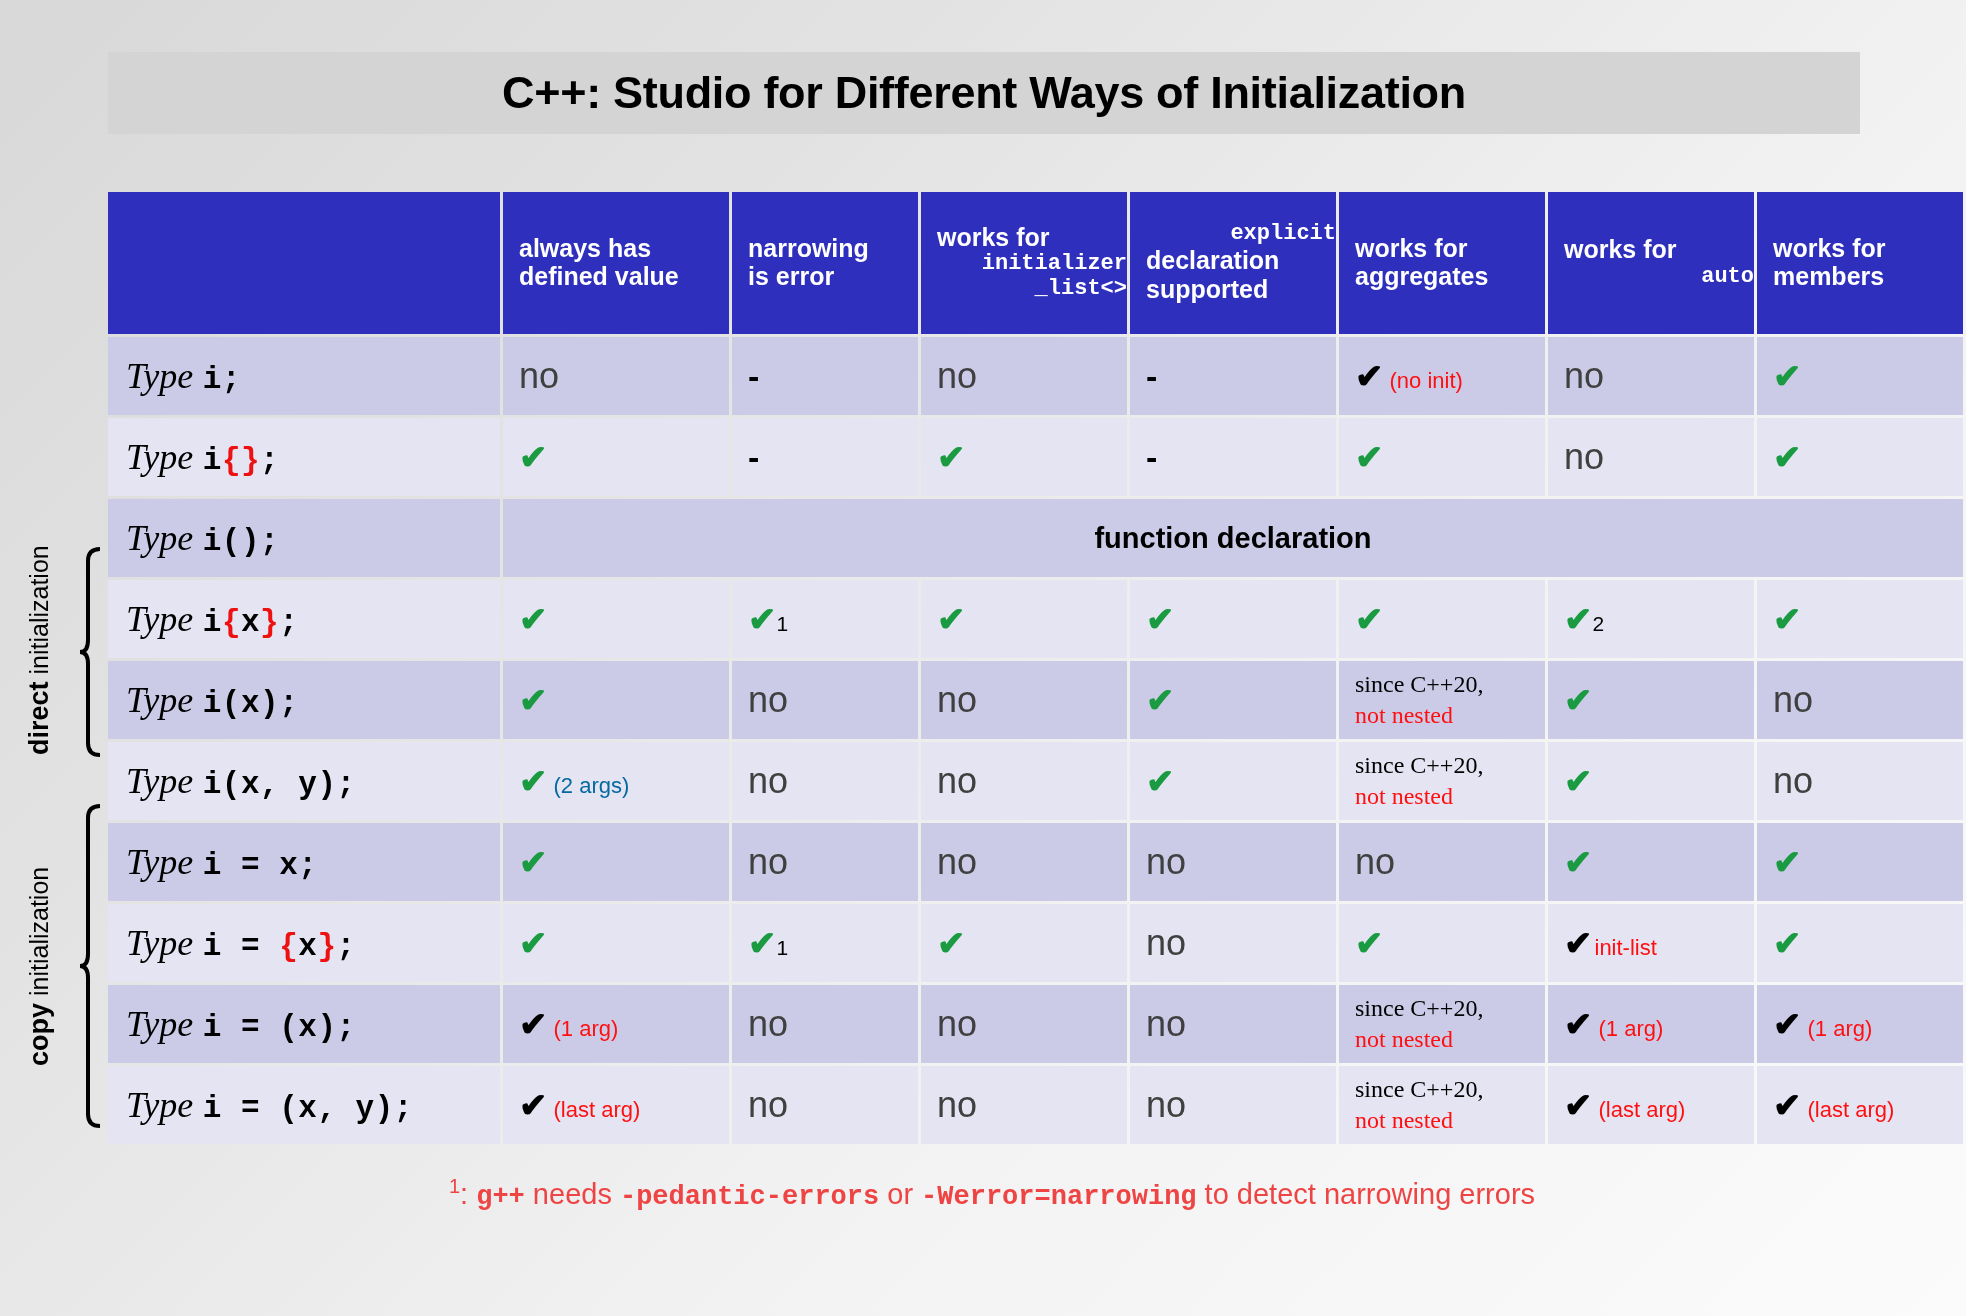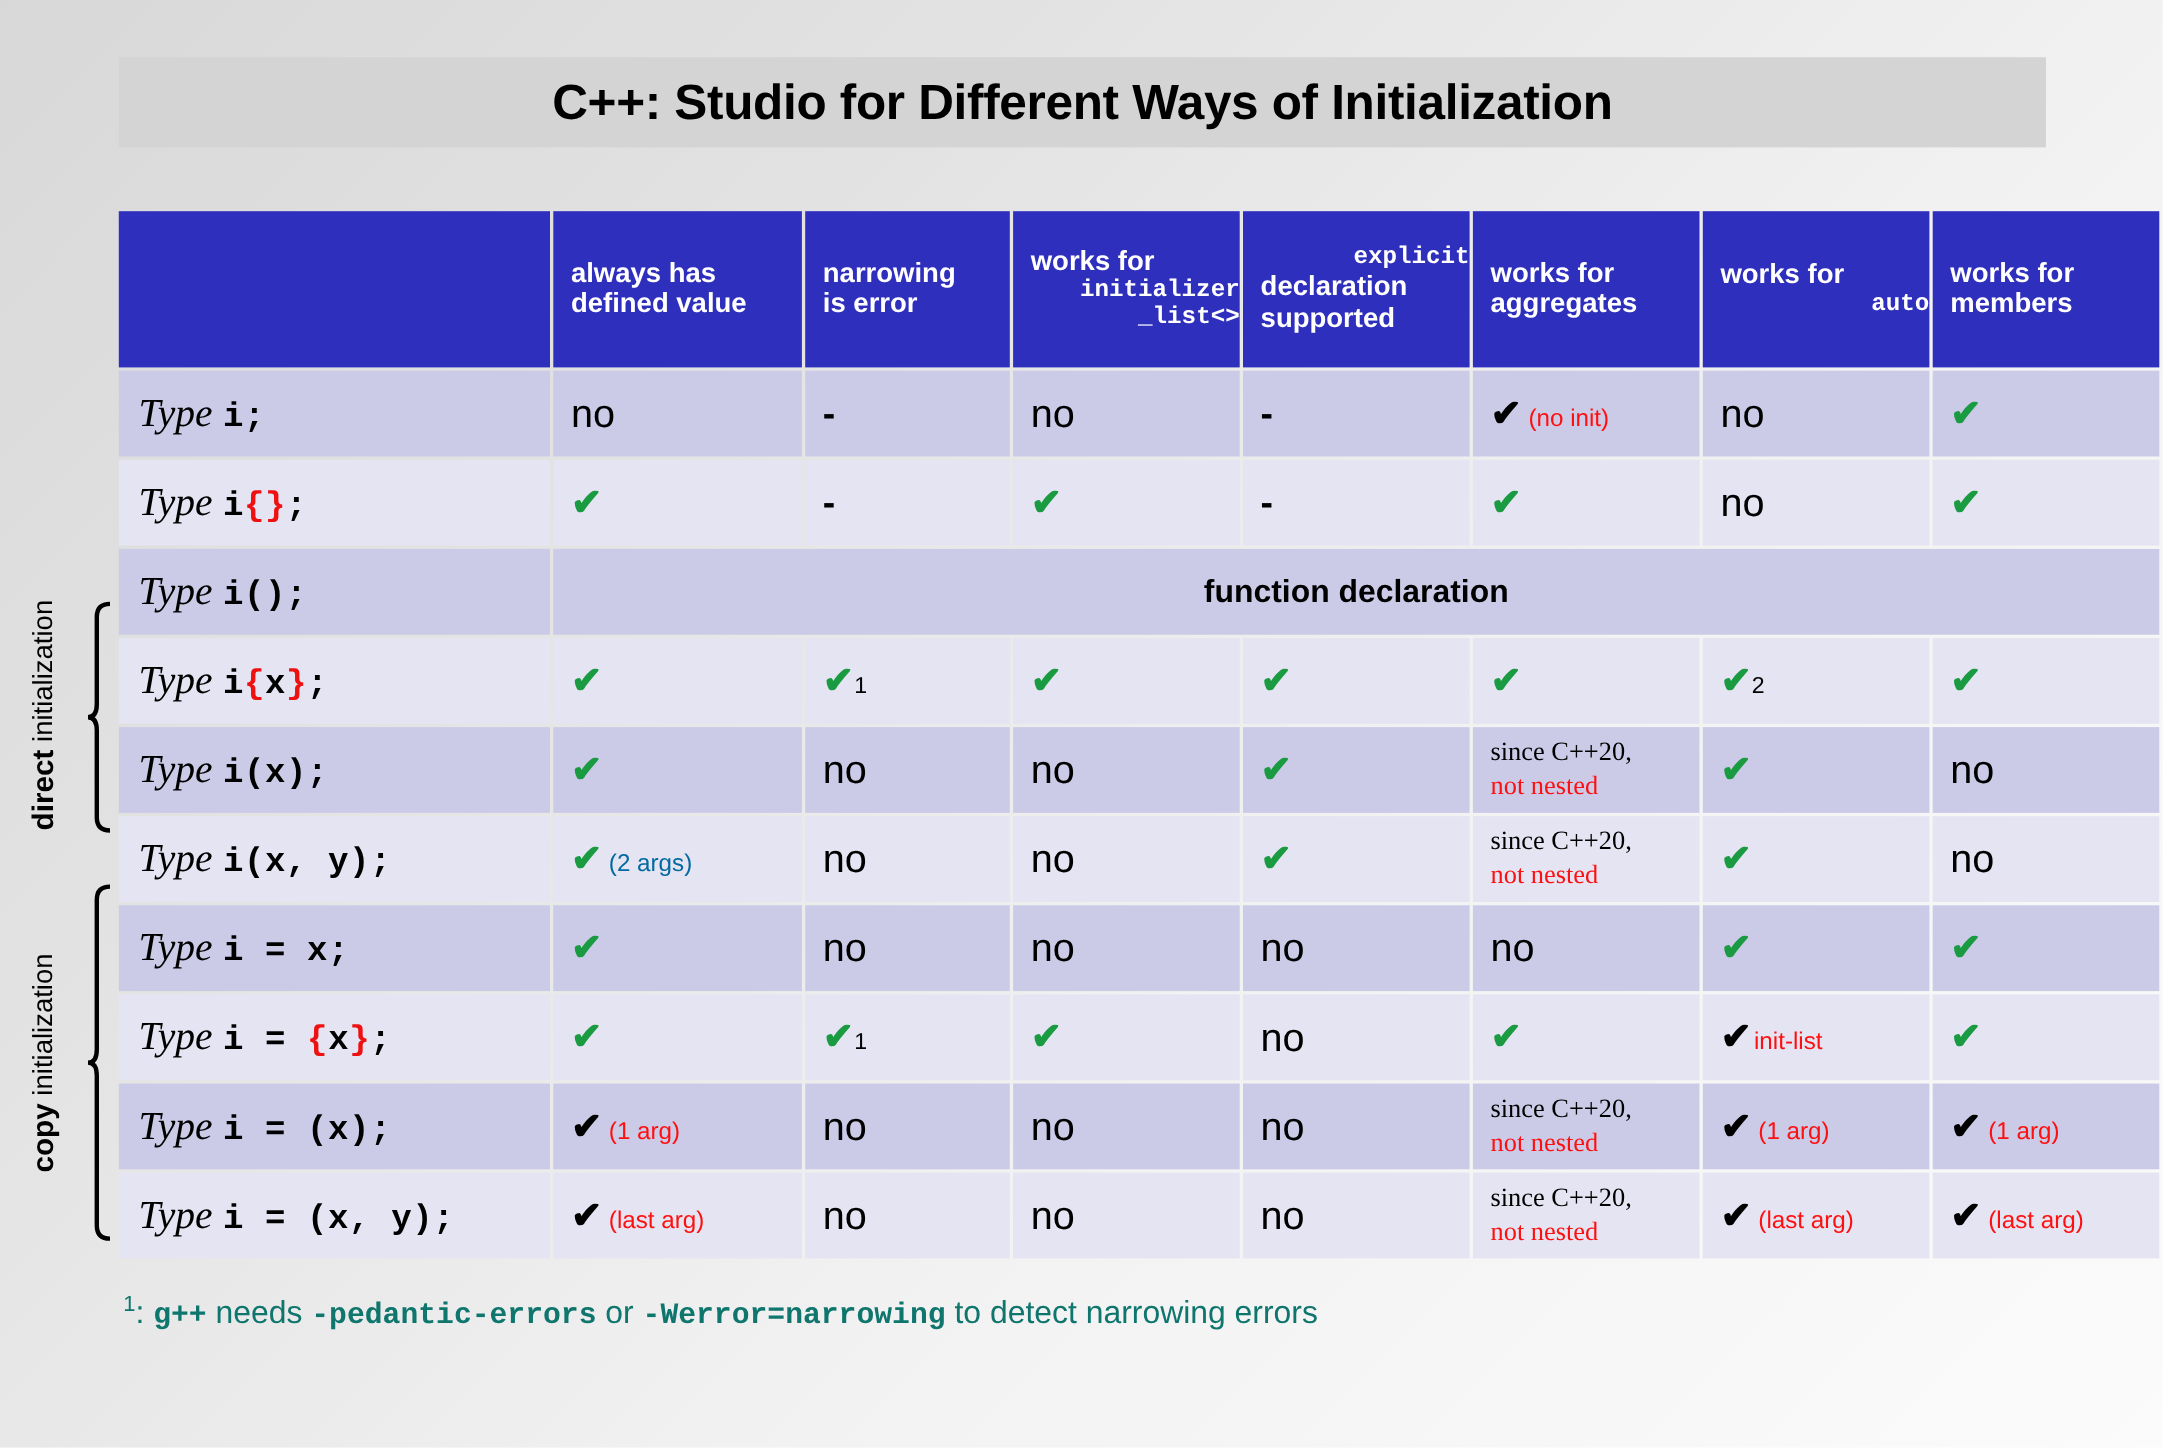--- a/index.html
+++ b/index.html
@@ -102,21 +102,21 @@
   }
   .sig .brace { color: #ee1111; }
 
   td.cell {
     padding-left: 16px !important;
     height: 78px;
   }
 
   
   .no {
-    color: #000000;
+    color: #404040;
     font-size: 36px;
     font-weight: normal;
     line-height: 1;
   }
   .dash {
     color: #000;
     font-size: 34px;
     font-weight: bold;
     line-height: 1;
   }
@@ -183,23 +183,24 @@
 
   
   .footnotes {
     position: absolute;
     left: 112px;
     top: 1172px;
     width: 1760px;
   }
   .fn {
     font-size: 29px;
-    color: #0f766e;
+    color: #ef4444;
     line-height: 1.42;
     white-space: nowrap;
+    text-align: center;
   }
   .fn sup { font-size: 20px; }
   .fn .m {
     font-family: "Liberation Mono", "DejaVu Sans Mono", monospace;
     font-weight: bold;
     font-size: 27px;
   }
 </style>
 </head>
 <body>

